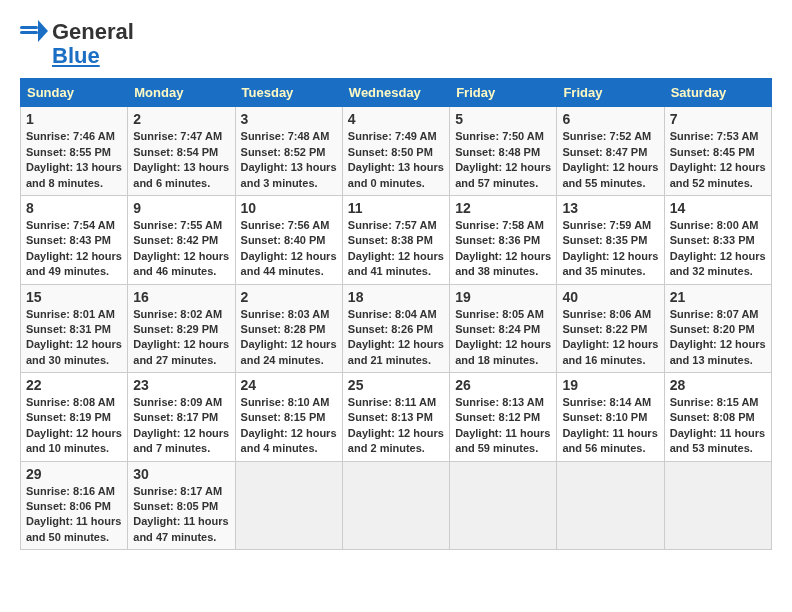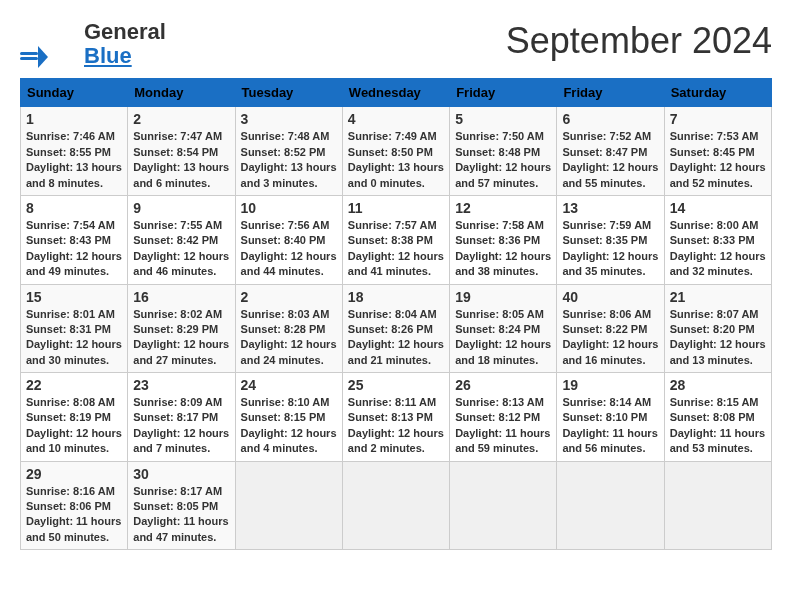--- a/index.html
+++ b/index.html
@@ -11,22 +11,21 @@
       padding: 20px;
     }
     .header-area {
       display: flex;
       justify-content: space-between;
       align-items: flex-start;
       margin-bottom: 10px;
     }
     .logo {
       display: flex;
-      align-items: flex-end;
-      gap: 32px;
+      align-items: flex-start;
     }
     .logo-text {
       font-size: 22px;
       font-weight: bold;
       color: #333;
       line-height: 1.1;
     }
     .logo-text span {
       color: #1a6fc4;
       text-decoration: underline;
@@ -50,21 +49,21 @@
       font-size: 15px;
       color: #555;
     }
     table {
       width: 100%;
       border-collapse: collapse;
       font-size: 11px;
     }
     thead tr th {
       background-color: #1a6fc4;
-      color: #000000;
+      color: #fef9c3;
       padding: 6px 6px;
       text-align: left;
       font-size: 13px;
       font-weight: bold;
       border: 1px solid #1a6fc4;
     }
     tbody tr td {
       border: 1px solid #ccc;
       vertical-align: top;
       padding: 4px 5px;
@@ -103,21 +102,20 @@
       <rect x="0" y="6" width="18" height="3" rx="1.5" fill="#1a6fc4"></rect>
       <rect x="0" y="11" width="18" height="3" rx="1.5" fill="#1a6fc4"></rect>
       <polygon points="18,0 28,11 18,22" fill="#1a6fc4"></polygon>
     </svg>
     <div class="logo-text">
       <div>General</div>
       <div><span>Blue</span></div>
     </div>
   </div>
   <div class="title-area">
-    <div class="month-title">September 2024</div>
   </div>
 </div>
 
 <table>
   <thead>
     <tr>
       <th>Sunday</th>
       <th>Monday</th>
       <th>Tuesday</th>
       <th>Wednesday</th>

